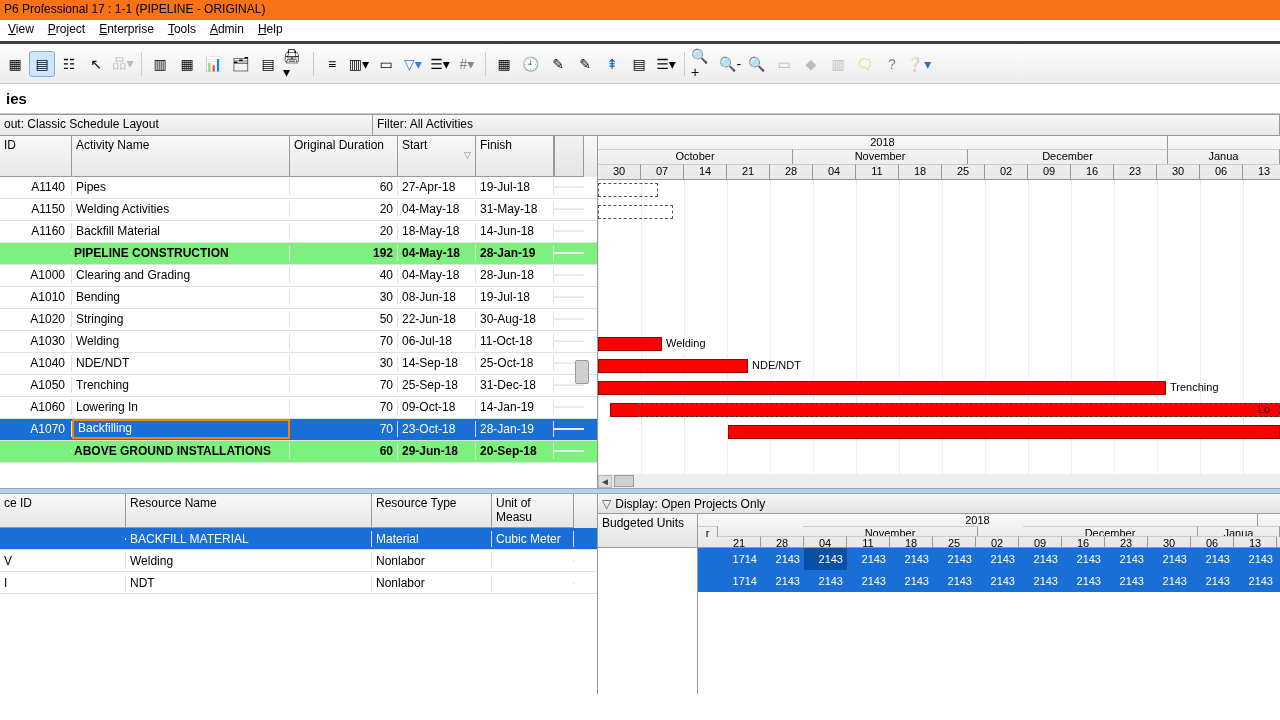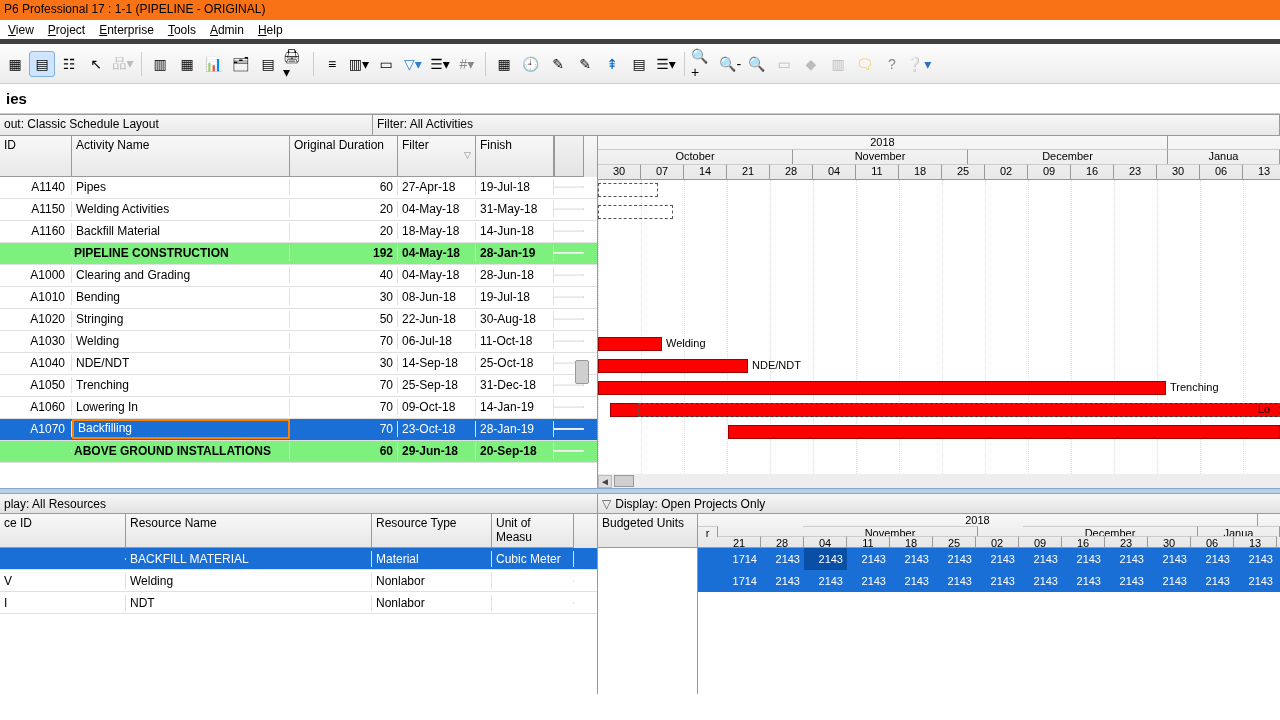--- a/index.html
+++ b/index.html
@@ -1,18 +1,18 @@
 <!DOCTYPE html>
 <html><head>
 <meta charset="utf-8">
 <style>
   * { box-sizing: border-box; margin: 0; padding: 0; font-family: "Segoe UI", Tahoma, sans-serif; }
   body { width: 1280px; height: 720px; overflow: hidden; background: #fff; font-size: 12px; }
   .titlebar { height: 20px; background: #f97316; padding: 2px 4px; font-size: 12px; }
-  .menubar { height: 24px; display: flex; align-items: flex-end; gap: 2px; padding: 0 2px; border-bottom: 5px solid #404040; }
+  .menubar { height: 24px; display: flex; align-items: flex-start; gap: 2px; padding: 0 2px; border-bottom: 3px solid #404040; }
   .menubar span { padding: 2px 6px; cursor: default; }
   .menubar span u { text-decoration: underline; }
   .toolbar { height: 40px; display: flex; align-items: center; gap: 1px; padding: 2px; border-bottom: 1px solid #ccc; background: linear-gradient(#fdfdfd,#ececec); }
   .tbtn { width: 26px; height: 26px; display:flex;align-items:center;justify-content:center; border:1px solid transparent; border-radius:3px; font-size:14px;}
   .tsep { width:1px; height:24px; background:#ccc; margin:0 4px;}
   .section-title { height: 30px; display:flex; align-items:center; padding:4px 6px; font-weight:bold; font-size:15px; border-bottom:1px solid #ccc;}
   .layout-filter { height:22px; display:flex; border-bottom:1px solid #999; border-top:1px solid #999; font-size:12px;}
   .layout-filter .lf { flex:1; background:linear-gradient(#f7f7f7,#e8e8e8); padding:2px 4px; border-right:1px solid #999;}
 
   .main { display:flex; height: 352px; }
@@ -136,21 +136,21 @@
   <div class="lf">Filter: All Activities</div>
 </div>
 
 <div class="main">
   <div class="table-pane">
     <div class="thead">
       <div class="th c-id">ID</div>
       <div class="th c-name">Activity Name</div>
       <div class="th c-dur">Original Duration</div>
       <div class="th c-start">
-          <span>Filter</span>
+          <span>Start</span>
           <span style="margin-left:auto;margin-top:12px;color:#888;font-size:9px;">▽</span>
         </div>
       <div class="th c-finish">Finish</div>
       <div class="th c-sb"></div>
     </div>
     <div class="tbody" id="act-body">
         <div class="tr">
           <div class="td c-id">A1140</div>
           <div class="td c-name" style="padding-left:4px">Pipes</div>
           <div class="td c-dur">60</div>
@@ -323,21 +323,20 @@
       <div class="harrow">◄</div>
       <div class="hthumb"></div>
     </div>
   </div>
 </div>
 
 <div class="splitter"></div>
 
 <div class="bottom">
   <div class="b-left">
-    <div class="b-disp">play: All Resources</div>
     <div class="b-thead">
       <div class="bh bc-id">ce ID</div>
       <div class="bh bc-name">Resource Name</div>
       <div class="bh bc-type">Resource Type</div>
       <div class="bh bc-unit">Unit of Measu</div>
     </div>
     <div id="res-body">
         <div class="btr bsel">
           <div class="btd bc-id"></div>
           <div class="btd bc-name">BACKFILL MATERIAL</div>

